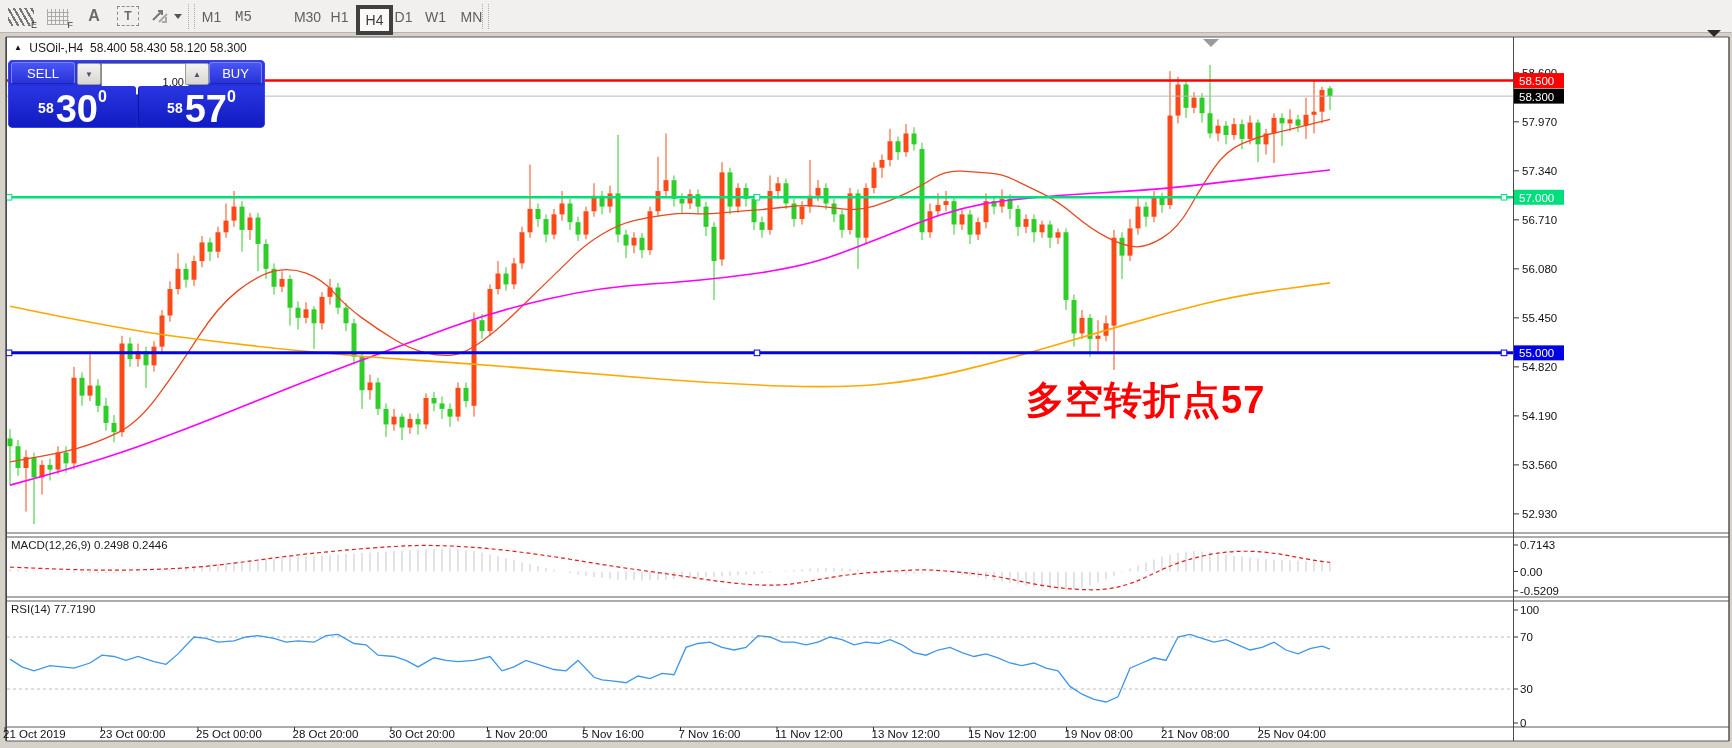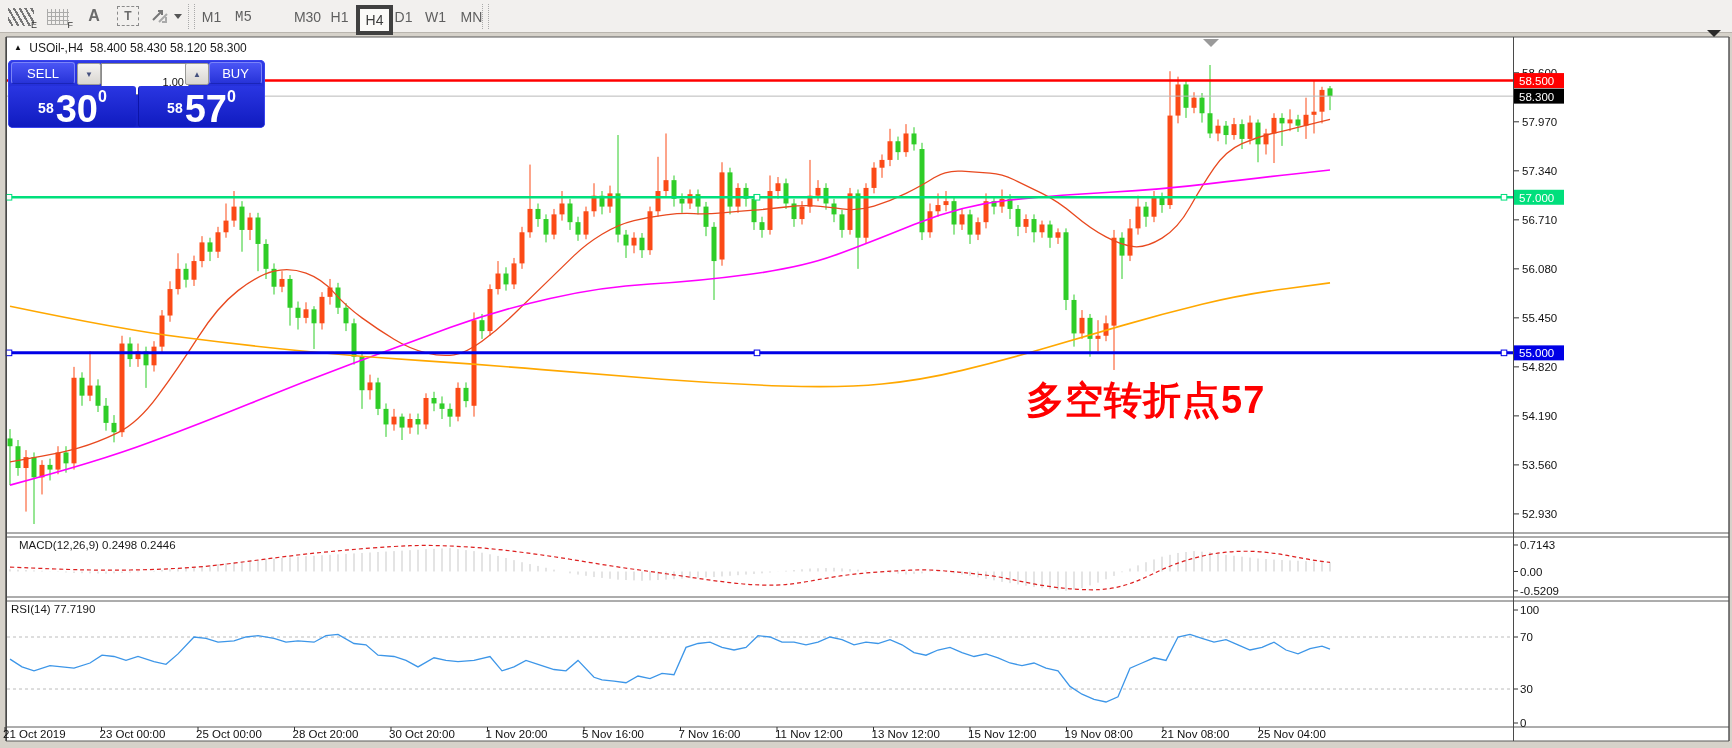--- a/index.html
+++ b/index.html
@@ -749,17 +749,17 @@
       <span class="p-big">30</span>
       <span class="p-sup">0</span>
     </div>
     <div class="tp-pricebox" id="buybox">
       <span class="p-small">58</span>
       <span class="p-big">57</span>
       <span class="p-sup">0</span>
     </div>
   </div>
 
-  <div class="pane-label" style="left:11px;top:539px;margin-left:8px;">MACD(12,26,9) 0.2498 0.2446</div>
+  <div class="pane-label" style="left:11px;top:539px;">MACD(12,26,9) 0.2498 0.2446</div>
   <div class="pane-label" style="left:11px;top:603px;">RSI(14) 77.7190</div>
 
   <div id="annotation">多空转折点57</div>
 </div>
 
 </body></html>

